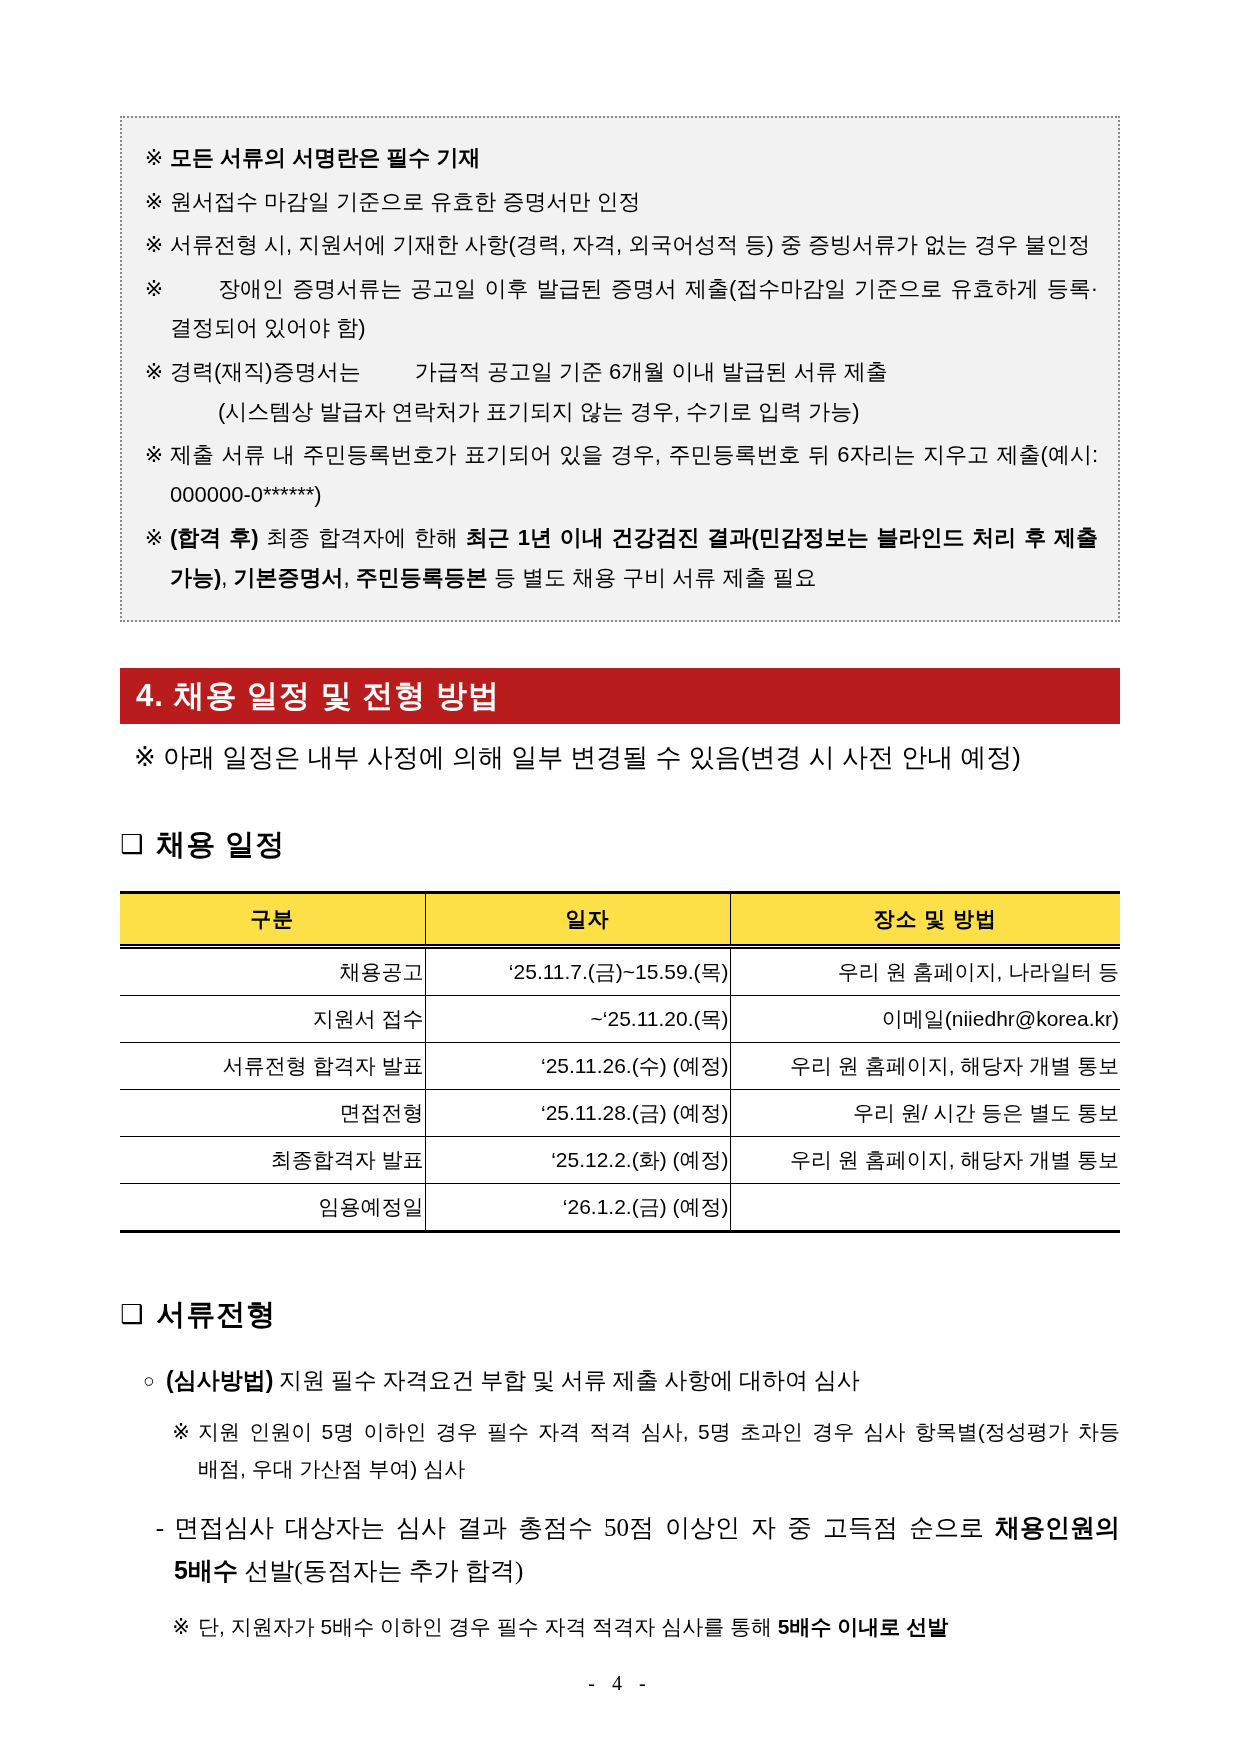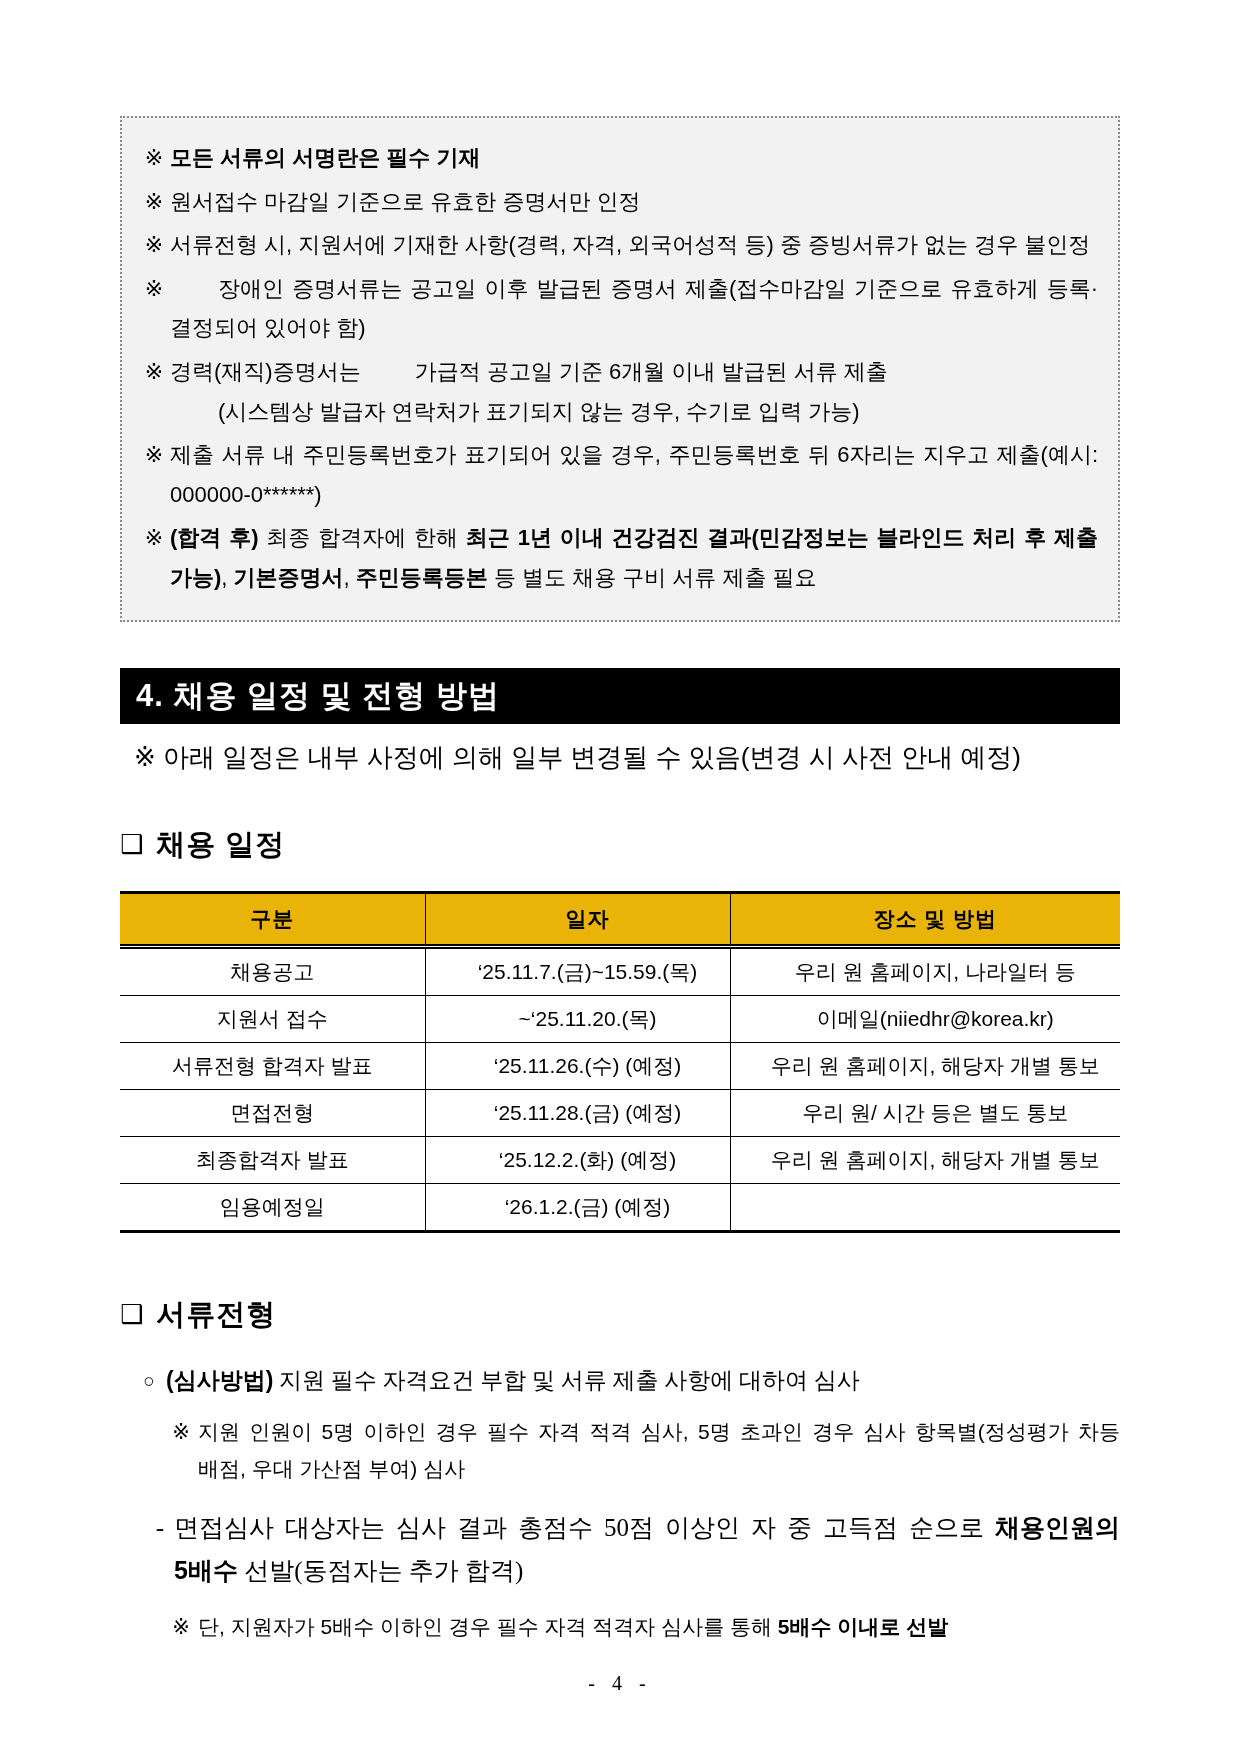--- a/index.html
+++ b/index.html
@@ -16,43 +16,43 @@
     padding:16px 20px 18px 16px;box-sizing:border-box;
   }
   .n-item{display:flex;margin:4px 0;font-size:22px;line-height:1.8;}
   .n-item .marker{flex:0 0 32px;text-align:center;}
   .n-item .ntext{flex:1;text-align:justify;word-break:keep-all;}
   .seg-b{font-weight:bold;}
   .seg-u{text-underline-offset:6px;margin-left:48px;}
 
   
   .band{
-    margin-top:46px;height:56px;background:#000000;color:#ffffff;
+    margin-top:46px;height:56px;background:#b91c1c;color:#ffffff;
     display:flex;align-items:center;font-size:31px;font-weight:bold;
     padding-left:16px;letter-spacing:1px;box-sizing:border-box;
   }
   .band-note{
     margin-top:16px;padding-left:14px;font-size:26px;word-break:keep-all;
   }
 
   
   .sq-heading{margin-top:50px;font-size:29px;font-weight:bold;letter-spacing:1px;display:flex;align-items:center;gap:12px;}
   .sq-heading .sq{font-size:26px;font-weight:normal;}
 
   
   table.schedule{
     width:100%;margin-top:26px;border-collapse:collapse;
     border-top:3px solid #000;border-bottom:3px solid #000;
     font-size:21px;table-layout:fixed;
   }
   table.schedule th{
-    background:#eab308;font-weight:bold;height:48px;
+    background:#fde047;font-weight:bold;height:48px;
     border-bottom:5px double #000;text-align:center;letter-spacing:1px;
   }
-  table.schedule td{height:44px;text-align:center;border-top:1.5px solid #000;word-break:keep-all;}
+  table.schedule td{height:44px;text-align:right;border-top:1.5px solid #000;word-break:keep-all;}
   table.schedule tr:first-child td{border-top:none;}
   table.schedule th+th, table.schedule td+td{border-left:1.5px solid #000;padding-left:21px;}
   .w1{width:30.5%;} .w2{width:30.5%;} .w3{width:39%;}
 
   
   .s-item{display:flex;word-break:keep-all;}
   .s-item .marker{text-align:center;}
   .s-item .stext{flex:1;text-align:justify;}
   .s-circle{margin-top:28px;margin-left:12px;font-size:23px;font-family:"Liberation Serif","DejaVu Serif",serif;line-height:1.55;}
   .s-circle .marker{flex:0 0 34px;font-size:19px;padding-top:3px;}

